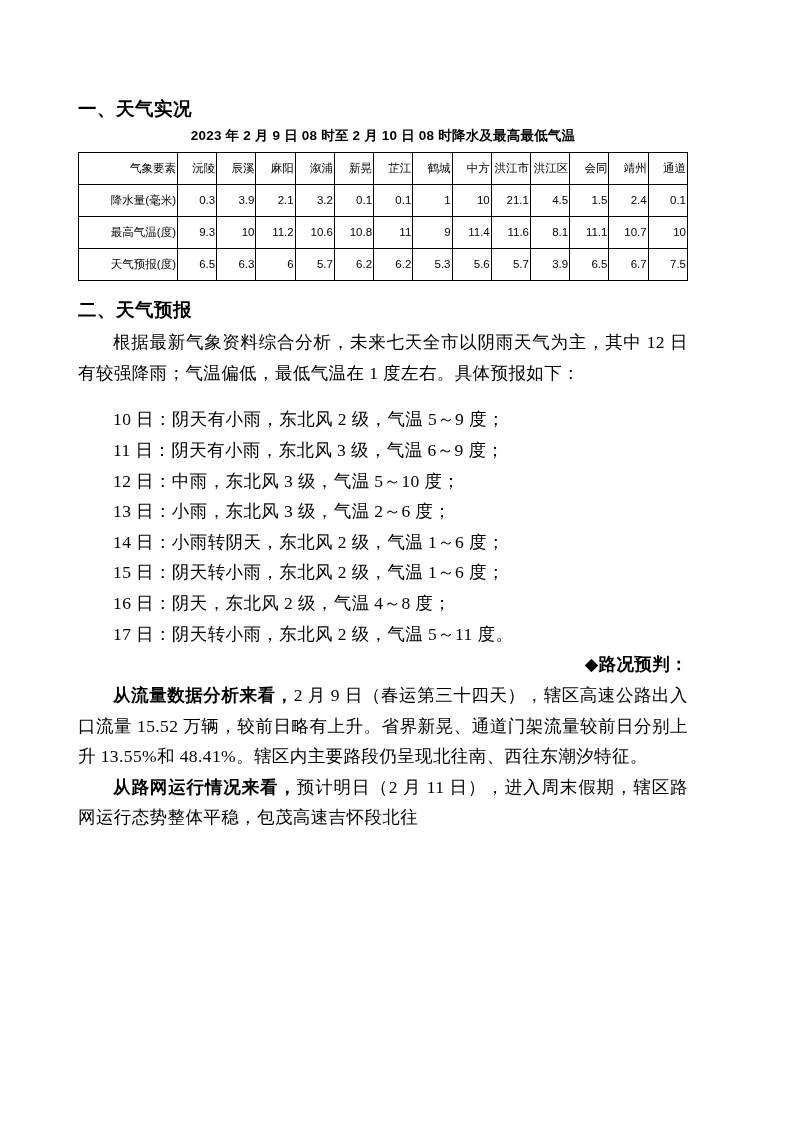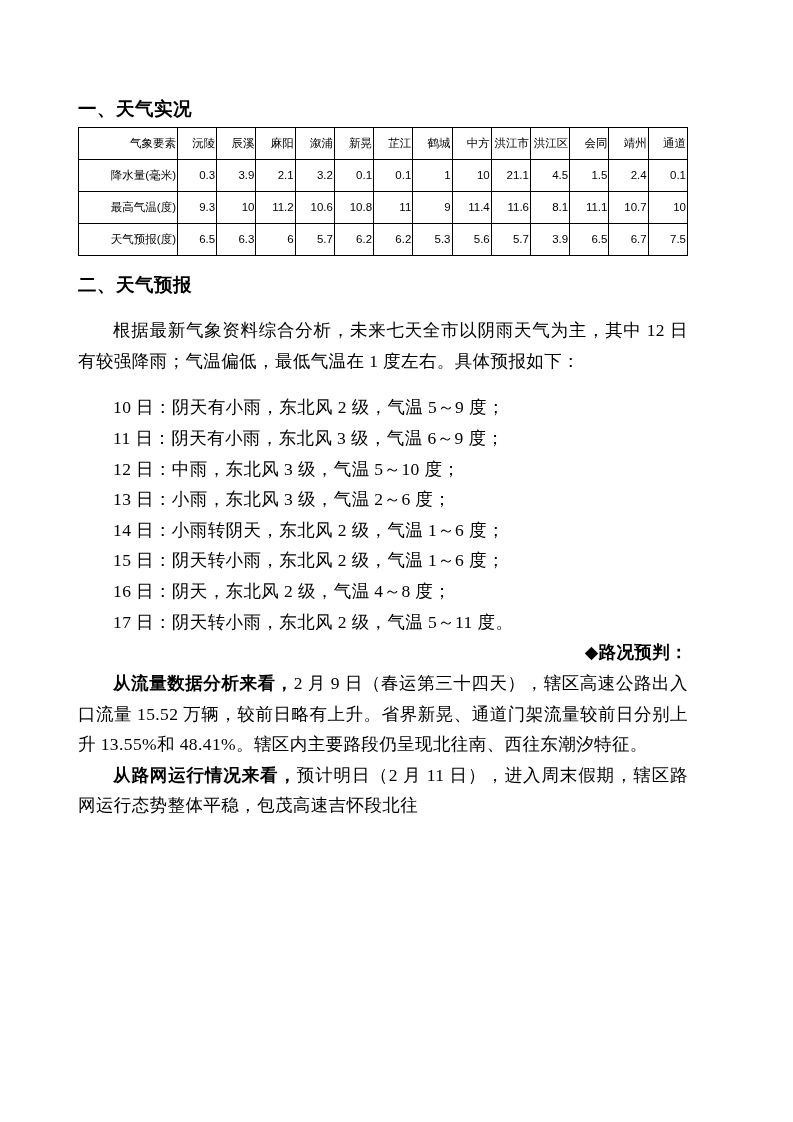--- a/index.html
+++ b/index.html
@@ -69,21 +69,21 @@
 
   .para {
     font-size: 17.5px;
     line-height: 1.75;
     margin: 0;
     text-indent: 2em;
     text-align: justify;
     letter-spacing: 0.4px;
   }
   .para.tight {
-    margin-top: 18px;
+    margin-top: 5px;
   }
   .forecast-line {
     font-size: 17.5px;
     line-height: 1.75;
     margin: 0;
     text-indent: 2em;
     letter-spacing: 0.4px;
   }
   .bullet-head {
     font-size: 17.5px;
@@ -102,20 +102,21 @@
   }
 </style>
 </head>
 <body>
 
 <div class="page">
   <div class="content">
 
     <h2 class="section-heading">一、天气实况</h2>
 
+    <div class="table-title">2023 年 2 月 9 日 08 时至 2 月 10 日 08 时降水及最高最低气温</div>
 
     <table class="weather">
       <tbody>
         <tr>
           <td class="rowhead">气象要素</td>
           <td>沅陵</td>
           <td>辰溪</td>
           <td>麻阳</td>
           <td>溆浦</td>
           <td>新晃</td>

